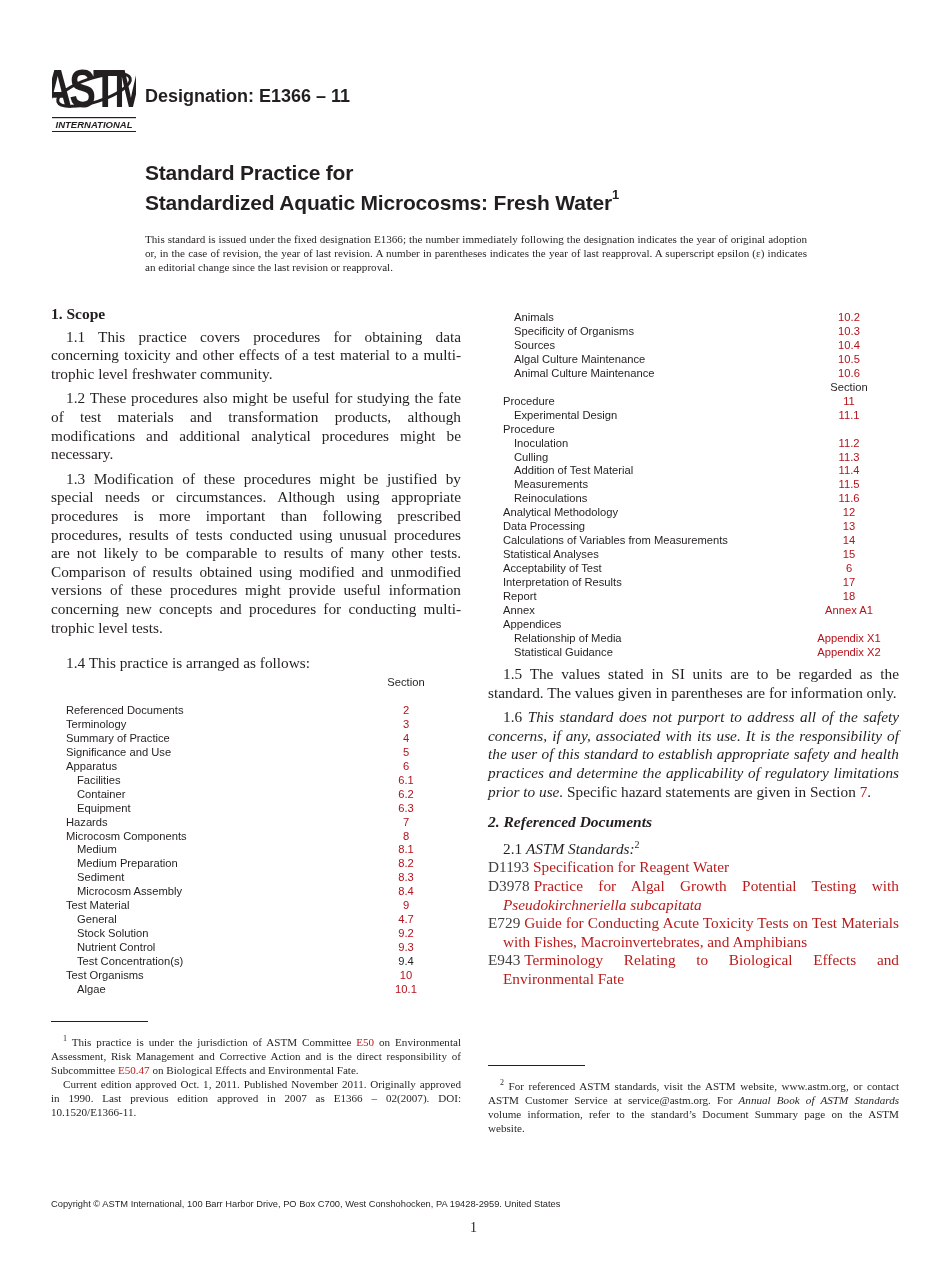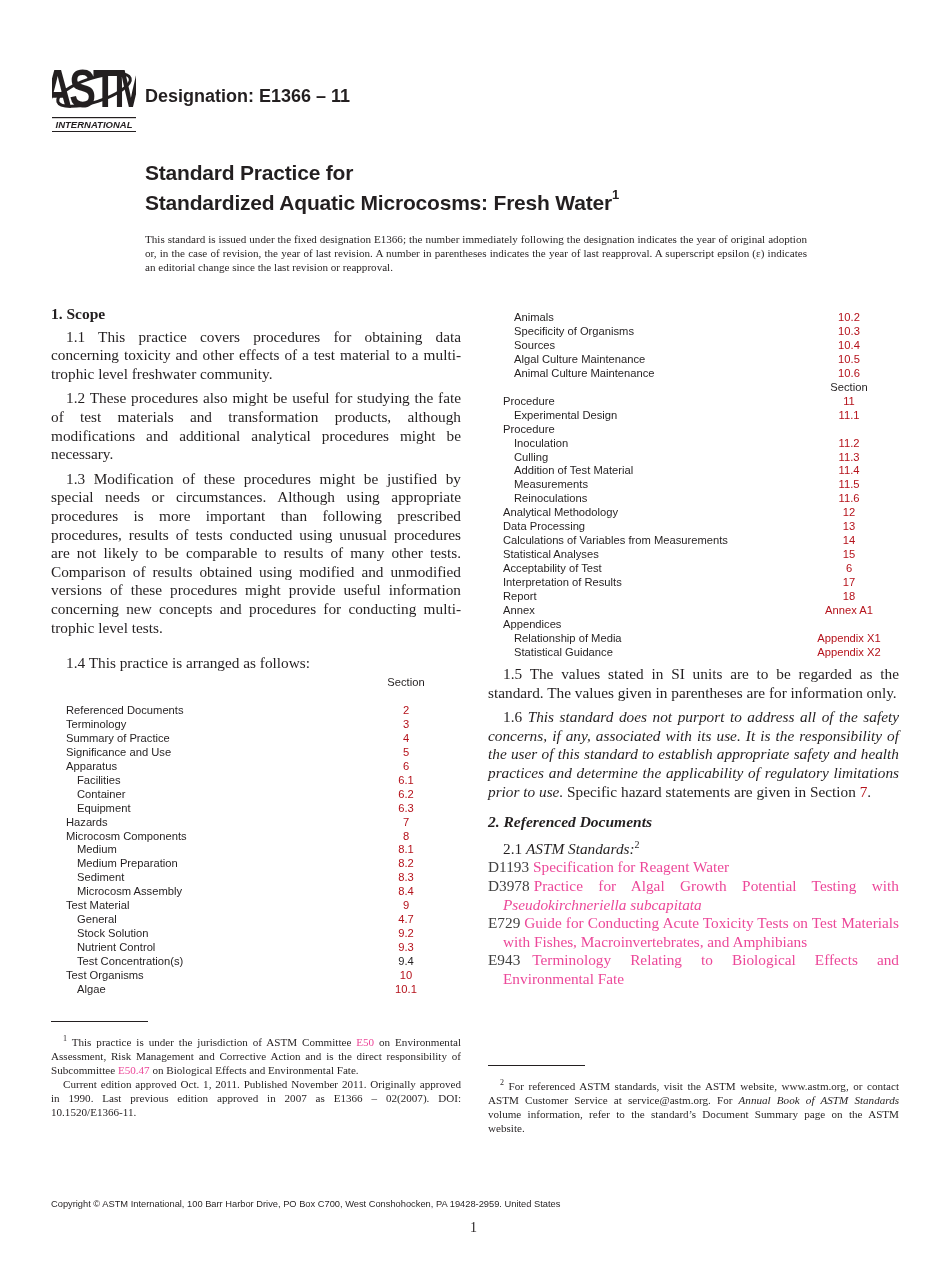--- a/index.html
+++ b/index.html
@@ -1,20 +1,20 @@
 <!DOCTYPE html>
 <html><head>
 <meta charset="utf-8">
 <style>
   html, body { margin: 0; padding: 0; background: #ffffff; }
   body { width: 950px; height: 1272px; position: relative; overflow: hidden; color: #231f20; }
   .serif { font-family: "Liberation Serif", "DejaVu Serif", serif; }
   .sans { font-family: "Liberation Sans", "DejaVu Sans", sans-serif; }
   .red { color: #b5121b; }
-  .blue { color: #ec4899; }
+  .blue { color: #b91c1c; }
 
   
   .logo { position: absolute; left: 52px; top: 57px; width: 84px; height: 76px; }
   .designation { position: absolute; left: 145px; top: 86px; font-size: 18px; font-weight: bold; }
 
   .title { position: absolute; left: 145px; top: 160px; font-size: 21px; font-weight: bold; line-height: 25px; letter-spacing: -0.2px; }
   .title sup { font-size: 13px; position: relative; top: -3px; }
 
   .notice { position: absolute; left: 145px; top: 232px; width: 662px; font-size: 11.1px; line-height: 14px; text-align: justify; }
 
@@ -278,21 +278,21 @@
 
 <div class="col col-right serif" style="top:665px;">
   <p class="para">1.5 The values stated in SI units are to be regarded as the standard. The values given in parentheses are for information only.</p>
   <p class="para"><span>1.6 </span><i>This standard does not purport to address all of the safety concerns, if any, associated with its use. It is the responsibility of the user of this standard to establish appropriate safety and health practices and determine the applicability of regulatory limitations prior to use.</i><span> Specific hazard statements are given in Section </span><span class="red">7</span><span>.</span></p>
   <div class="h2" style="margin-top:12px;font-style:italic;">2.  Referenced Documents</div>
   <p class="para" style="margin-bottom:0;"><span>2.1 </span><i>ASTM Standards:</i><sup style="font-size:10px;">2</sup></p>
   <div id="ref-list">
       <p class="ref"><span class="code">D1193</span><span class="blue" style="margin-left: 4px;">Specification for Reagent Water</span></p>
       <p class="ref"><span class="code">D3978</span><span class="blue" style="margin-left: 4px;">Practice for Algal Growth Potential Testing with </span><i class="blue">Pseudokirchneriella subcapitata</i></p>
       <p class="ref"><span class="code">E729</span><span class="blue" style="margin-left: 4px;">Guide for Conducting Acute Toxicity Tests on Test Materials with Fishes, Macroinvertebrates, and Amphibians</span></p>
-      <p class="ref"><span class="code">E943</span><span class="blue" style="margin-left: 12px;">Terminology Relating to Biological Effects and Environmental Fate</span></p>
+      <p class="ref"><span class="code">E943</span><span class="blue" style="margin-left: 4px;">Terminology Relating to Biological Effects and Environmental Fate</span></p>
     </div>
 </div>
 
 <div class="fn-rule" style="left:488px; top:1065px;"></div>
 <div class="footnote serif" style="left:488px; top:1076px; width:411px;">
   <p><sup>2</sup><span> For referenced ASTM standards, visit the ASTM website, www.astm.org, or contact ASTM Customer Service at service@astm.org. For </span><i>Annual Book of ASTM Standards</i><span> volume information, refer to the standard’s Document Summary page on the ASTM website.</span></p>
 </div>
 
 <div class="copyright sans">Copyright © ASTM International, 100 Barr Harbor Drive, PO Box C700, West Conshohocken, PA 19428-2959. United States</div>
 <div class="pagenum serif">1</div>

